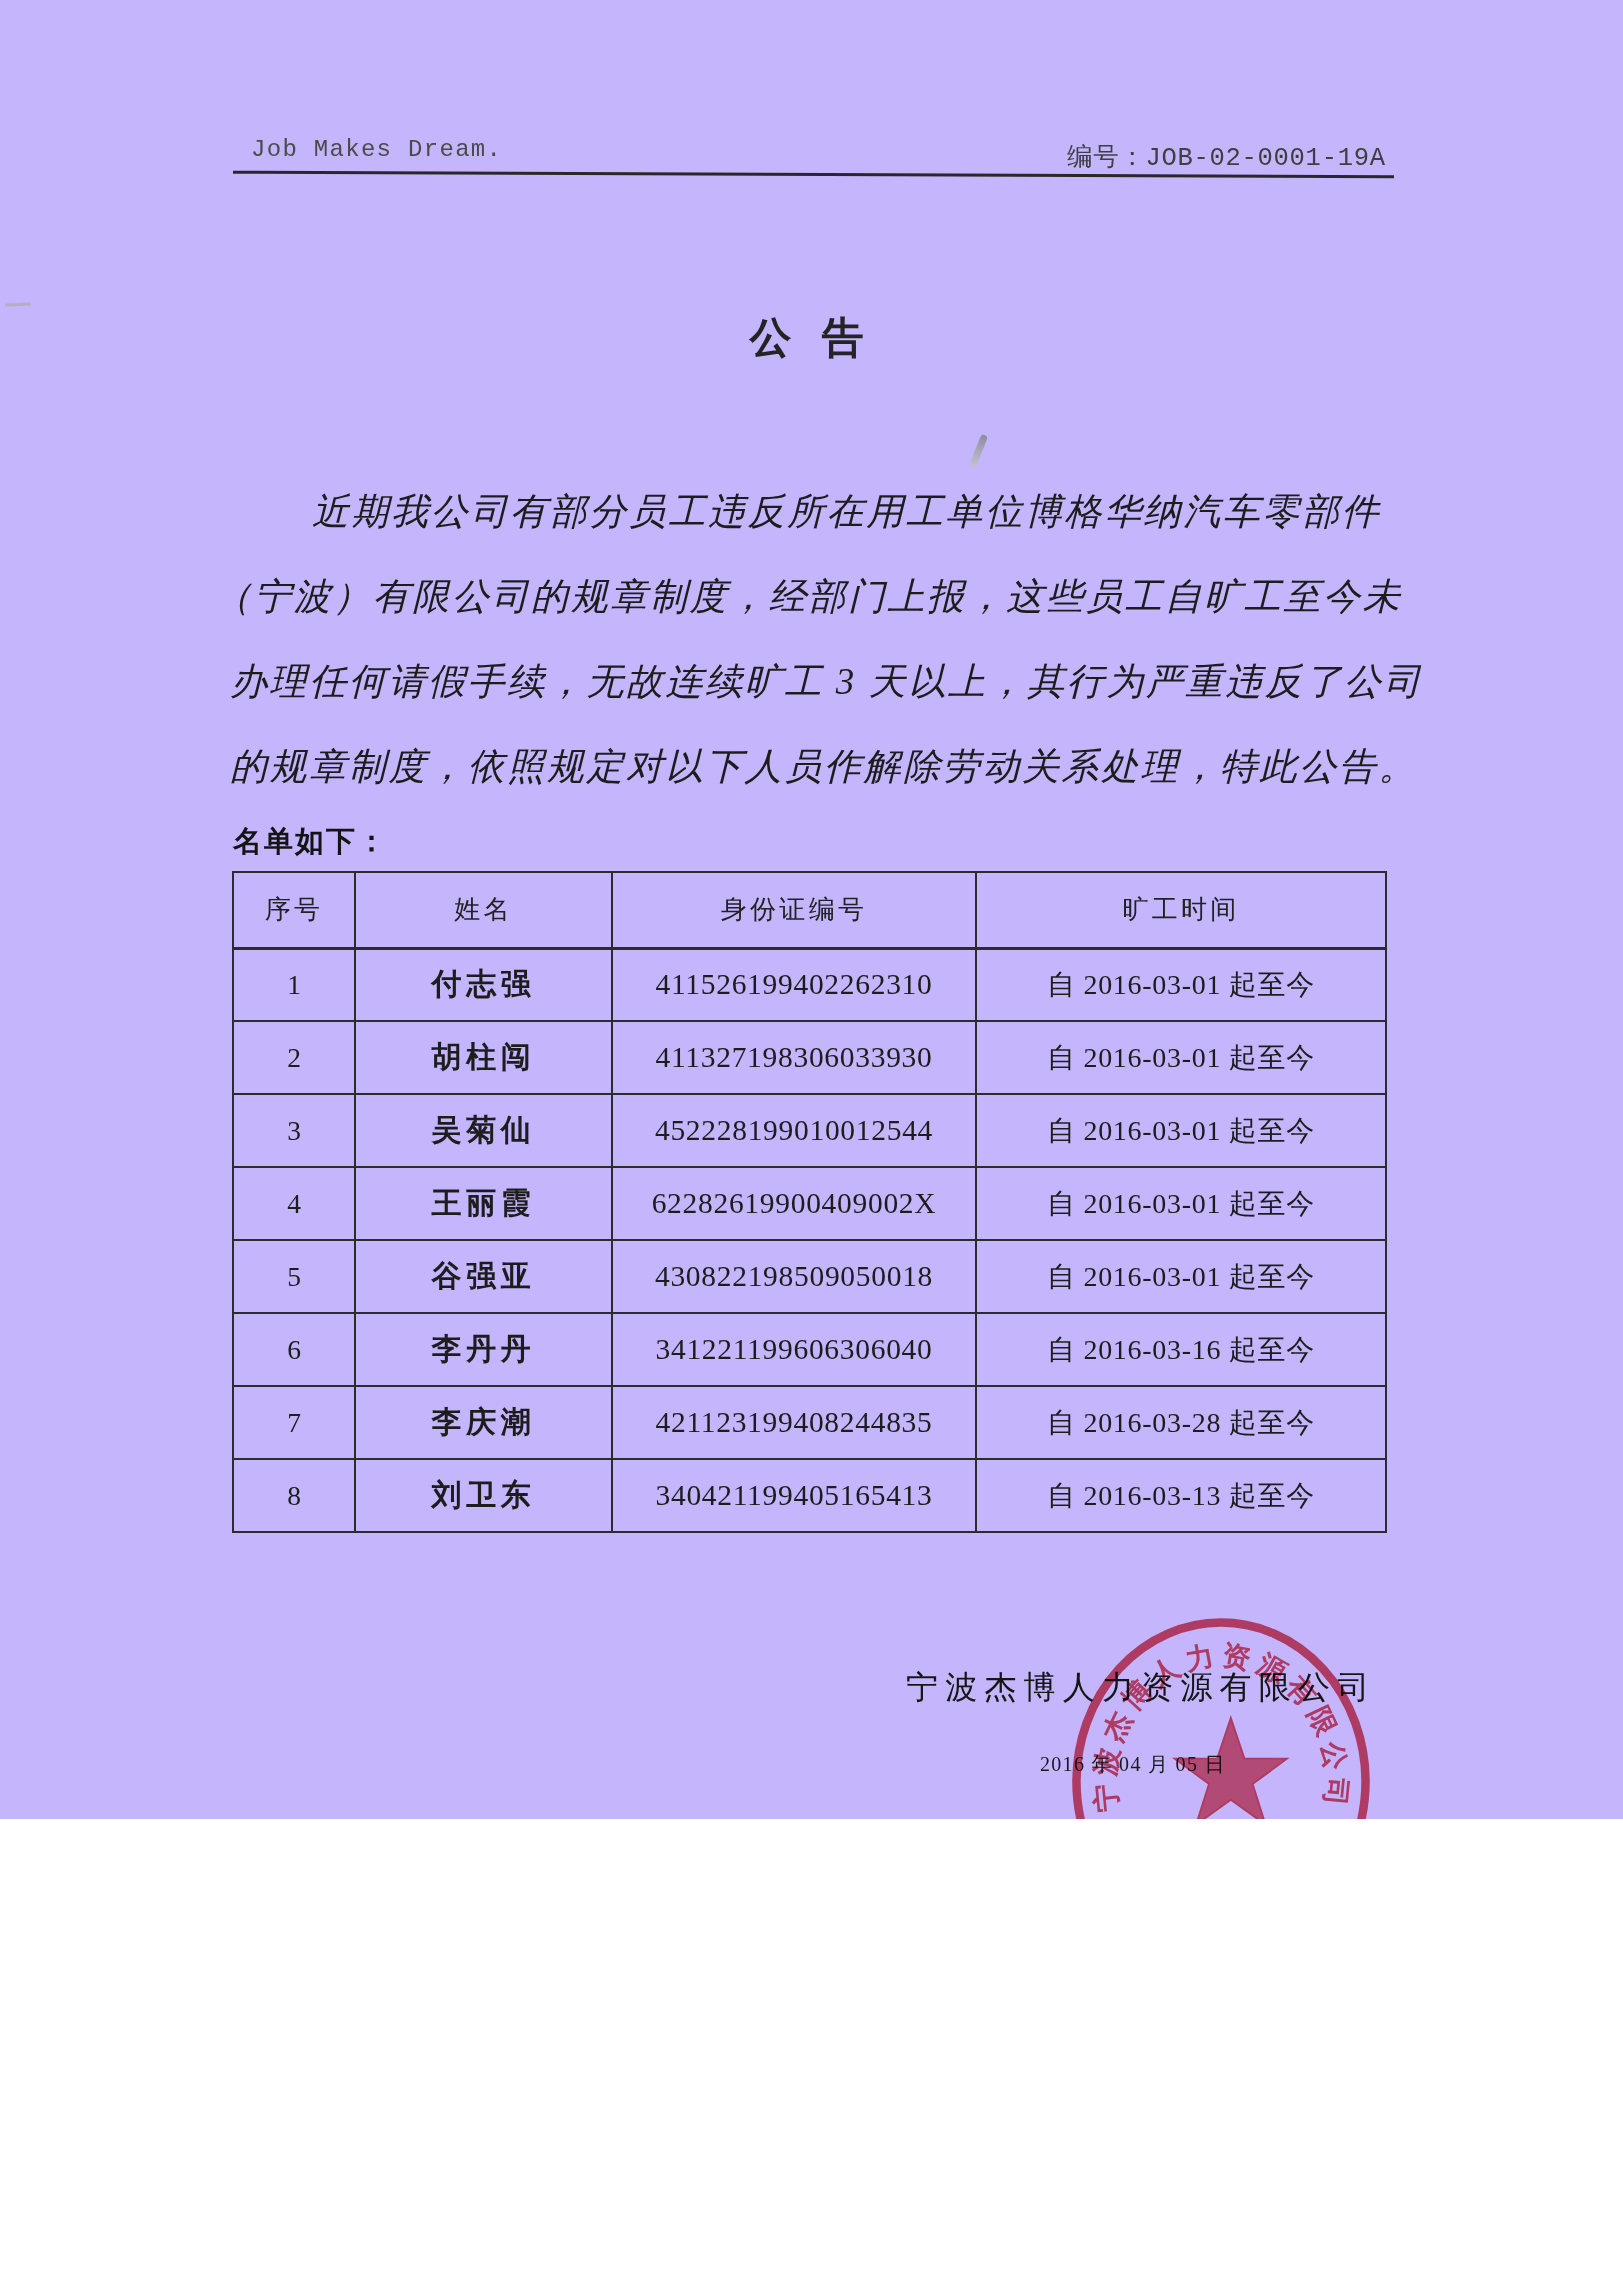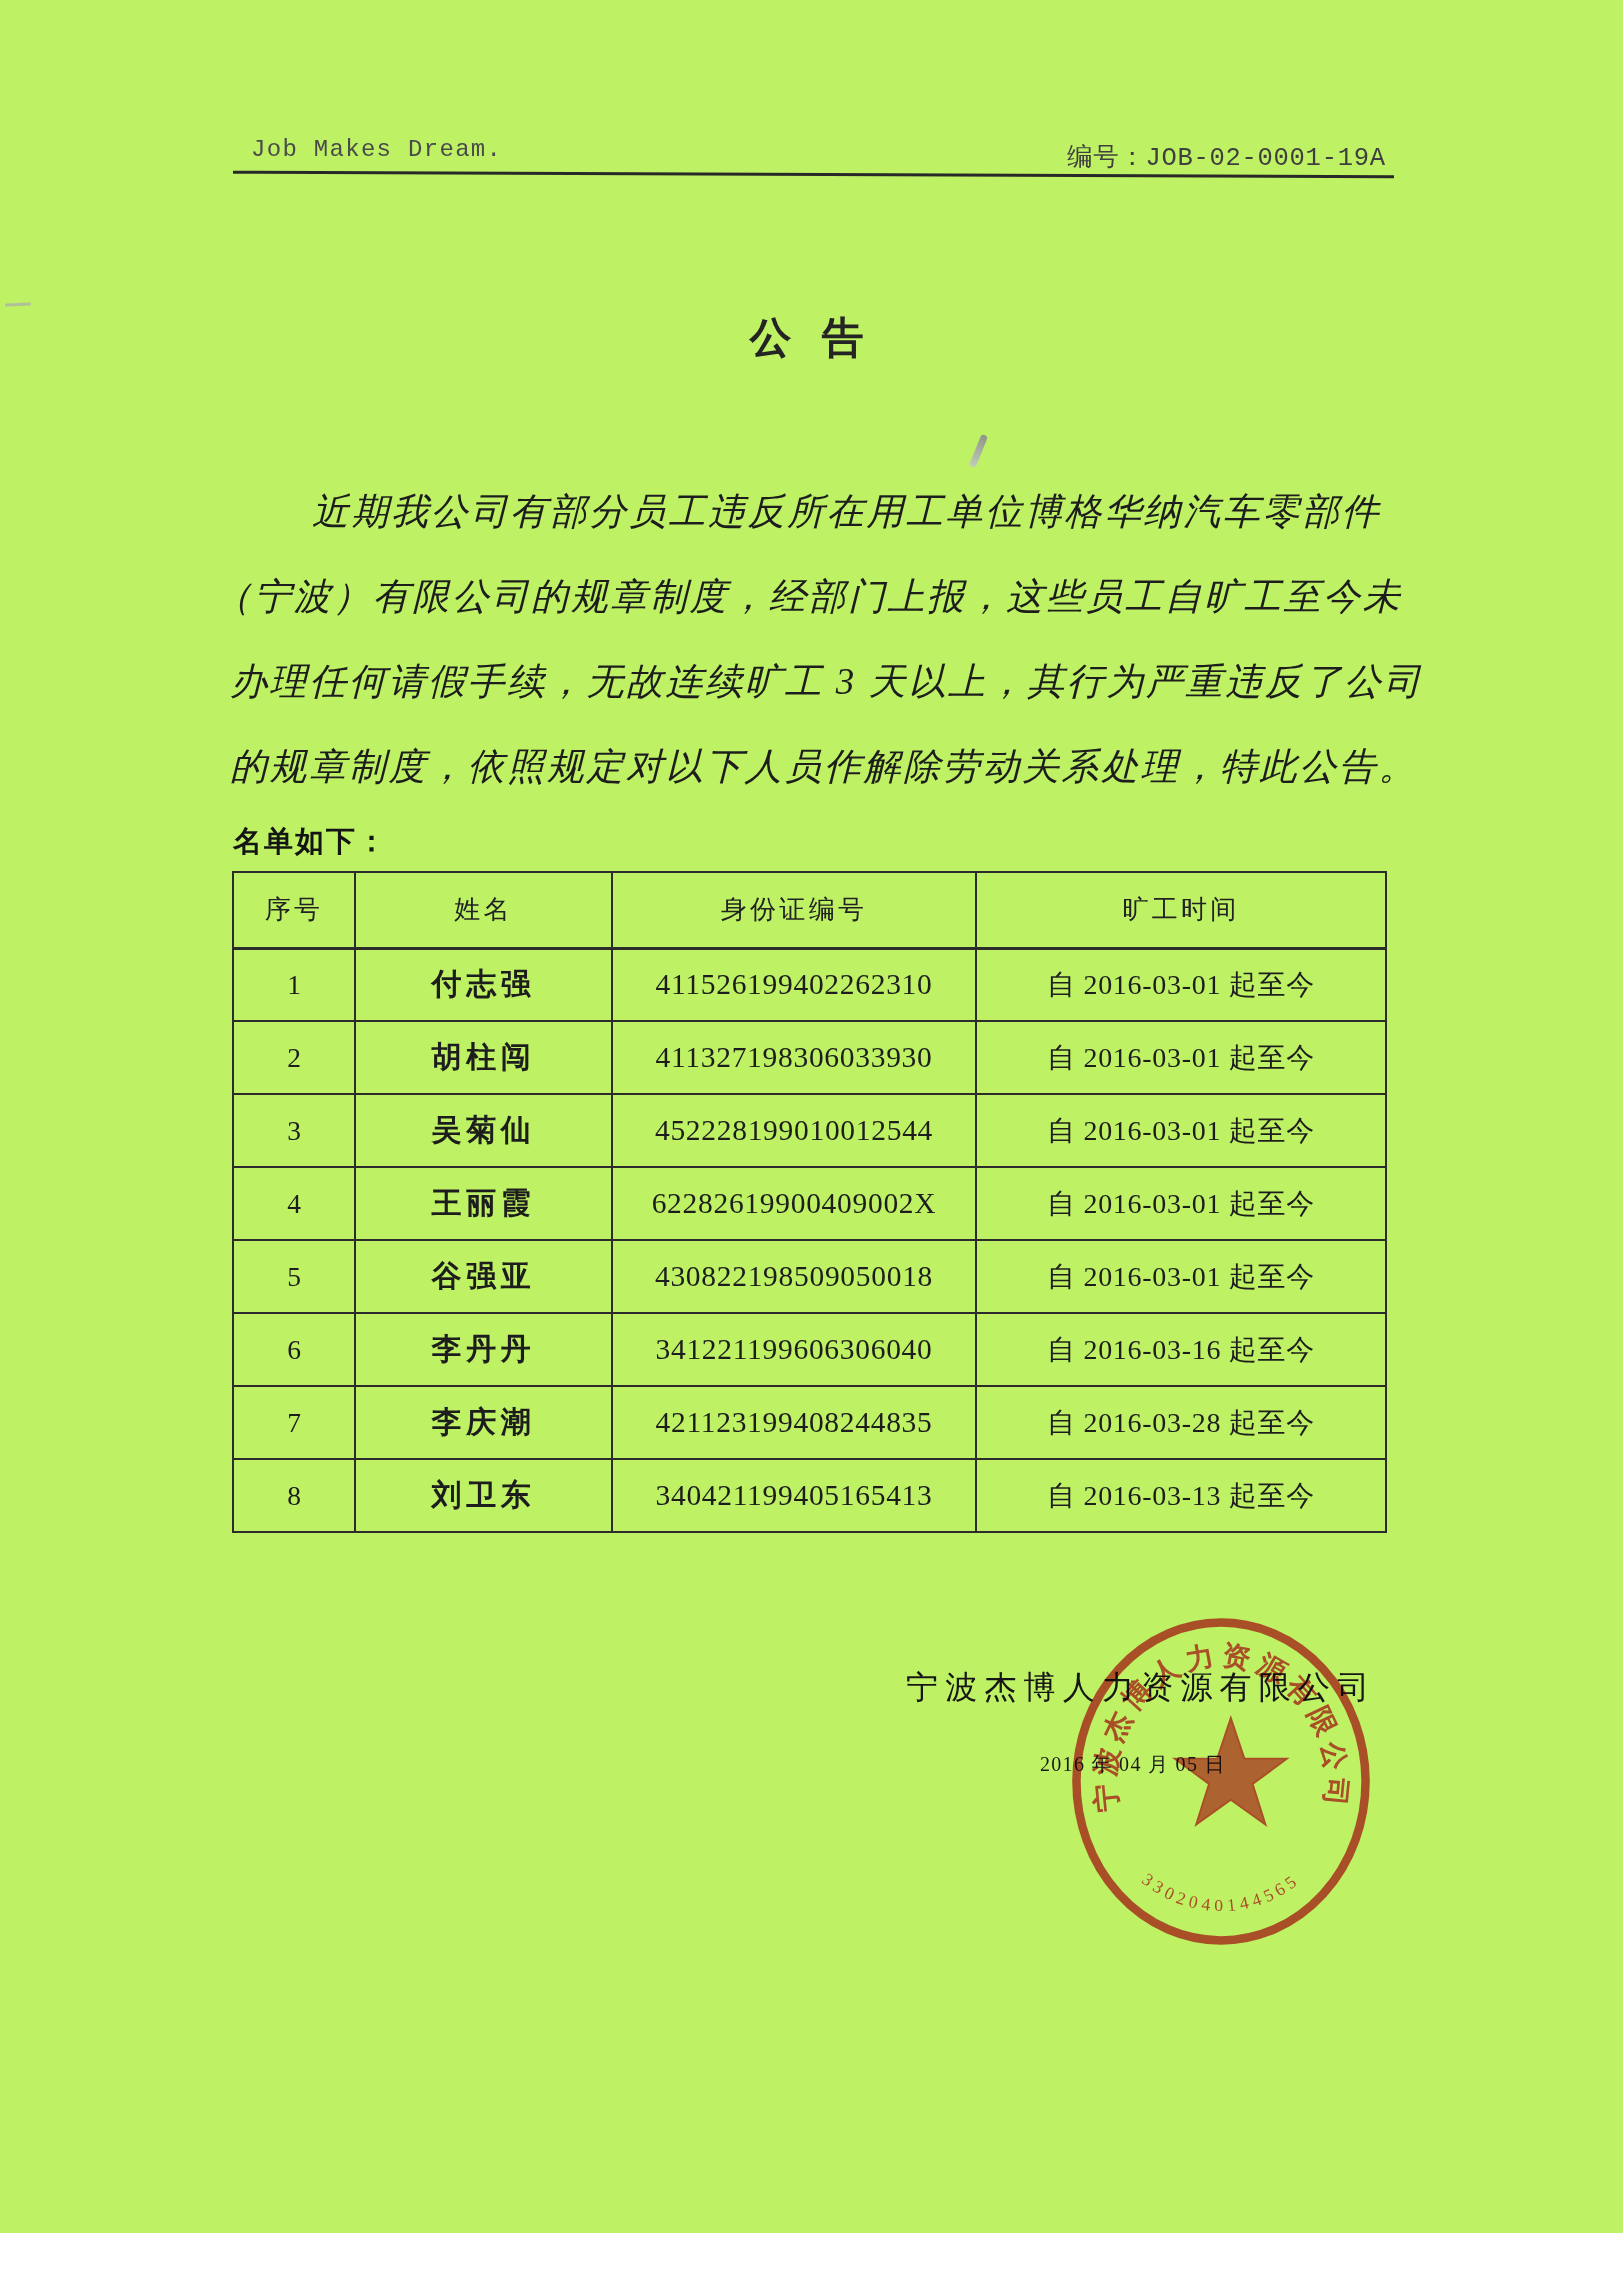--- a/index.html
+++ b/index.html
@@ -1,20 +1,20 @@
 <!DOCTYPE html>
 <html style="--stamp-red: #e2495b;font-size:10.5px"><head>
 <meta charset="utf-8">
 <style>
   :root { --stamp-red:#e2495b; --ink:#1d1d1d; }
   * { box-sizing:border-box; }
   html,body { margin:0; padding:0; background:#ffffff; }
   .page {
-    position:relative; width:1623px; height:2233px;
-    background:#bef264; overflow:hidden; color:var(--ink);
+    position:relative; width:1623px; height:1819px;
+    background:#c4b5fd; overflow:hidden; color:var(--ink);
     font-family:"Liberation Serif","DejaVu Serif",serif;
   }
   
   .scan-speck {
     position:absolute; left:5.2px; top:303px; width:26px; height:3.3px;
     background:#adadad; border-radius:2px; transform:rotate(-3deg); opacity:.75;
   }
   
   .header-slogan {
     position:absolute; left:251px; top:136px;

